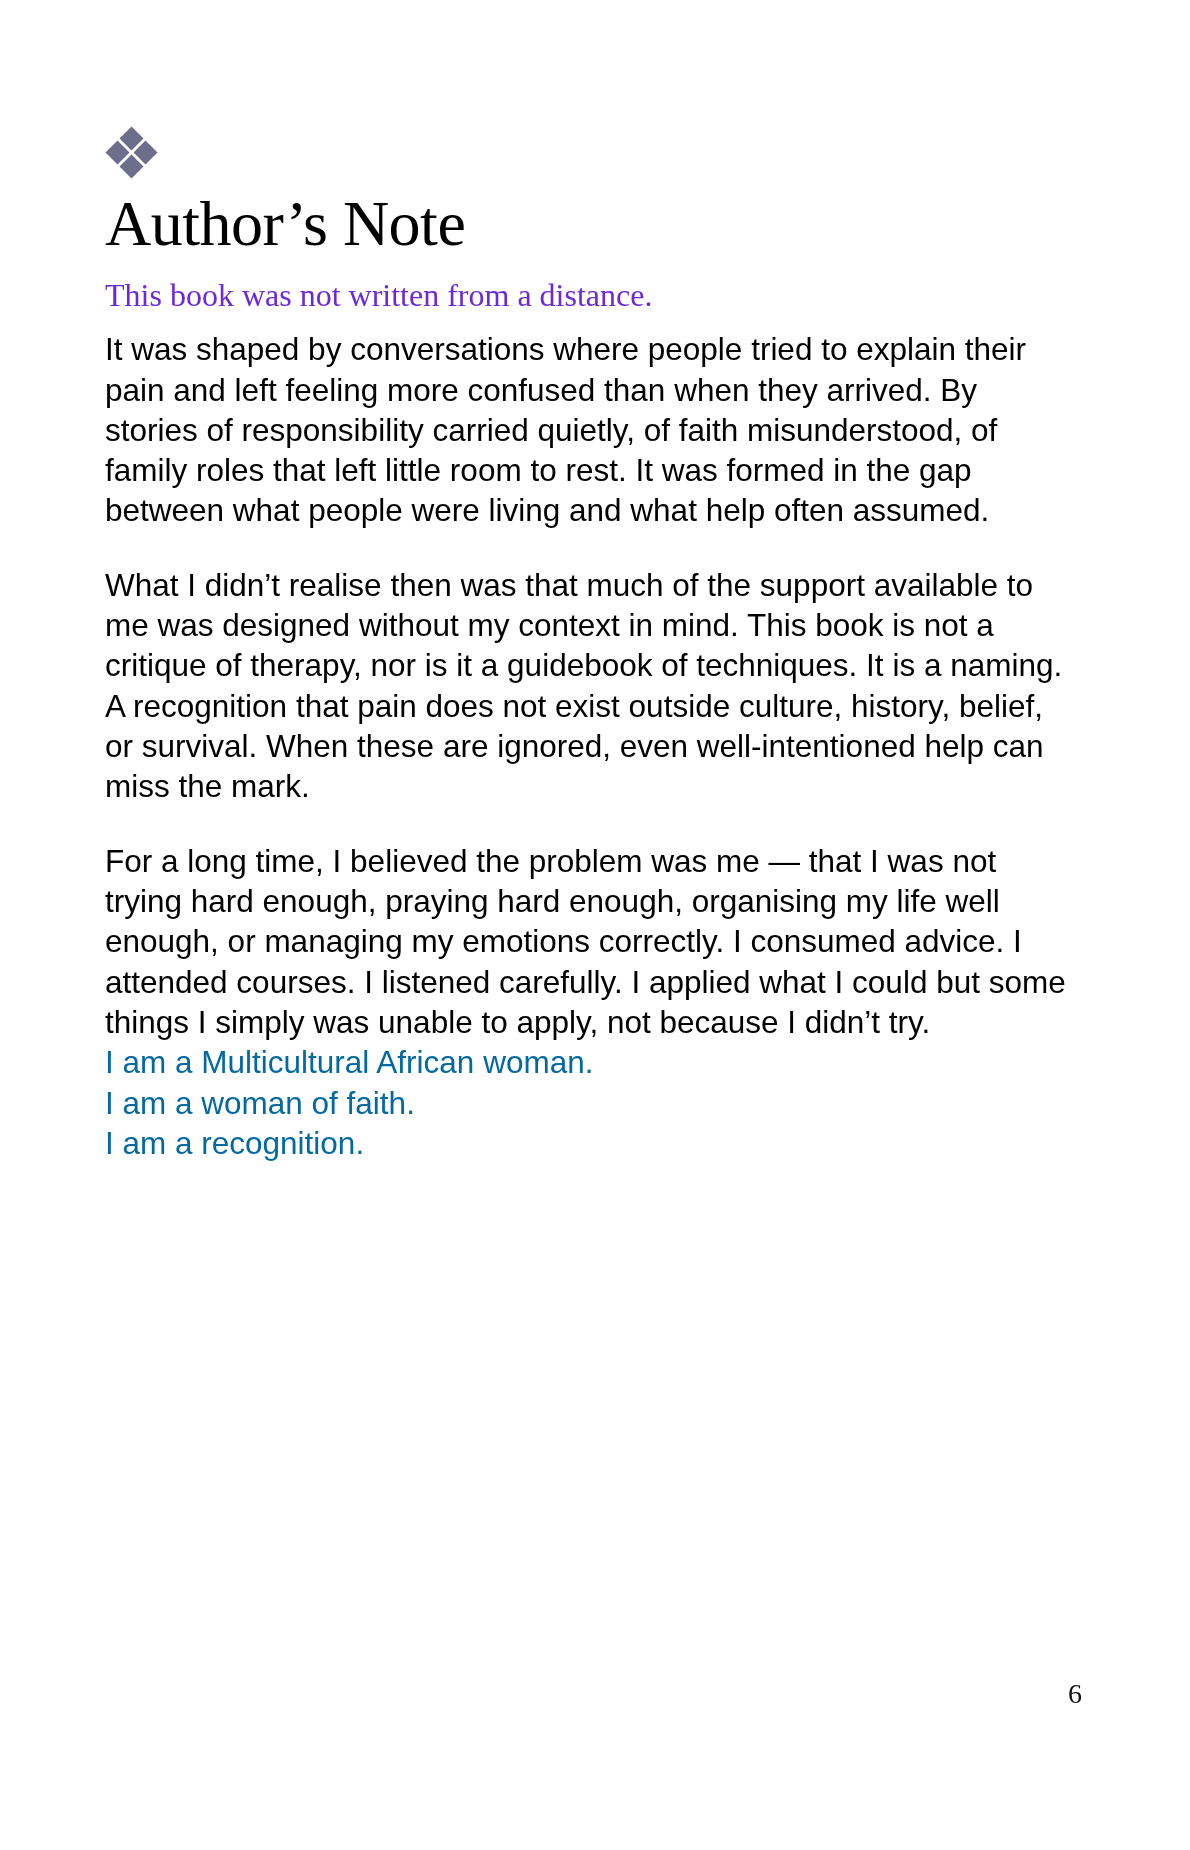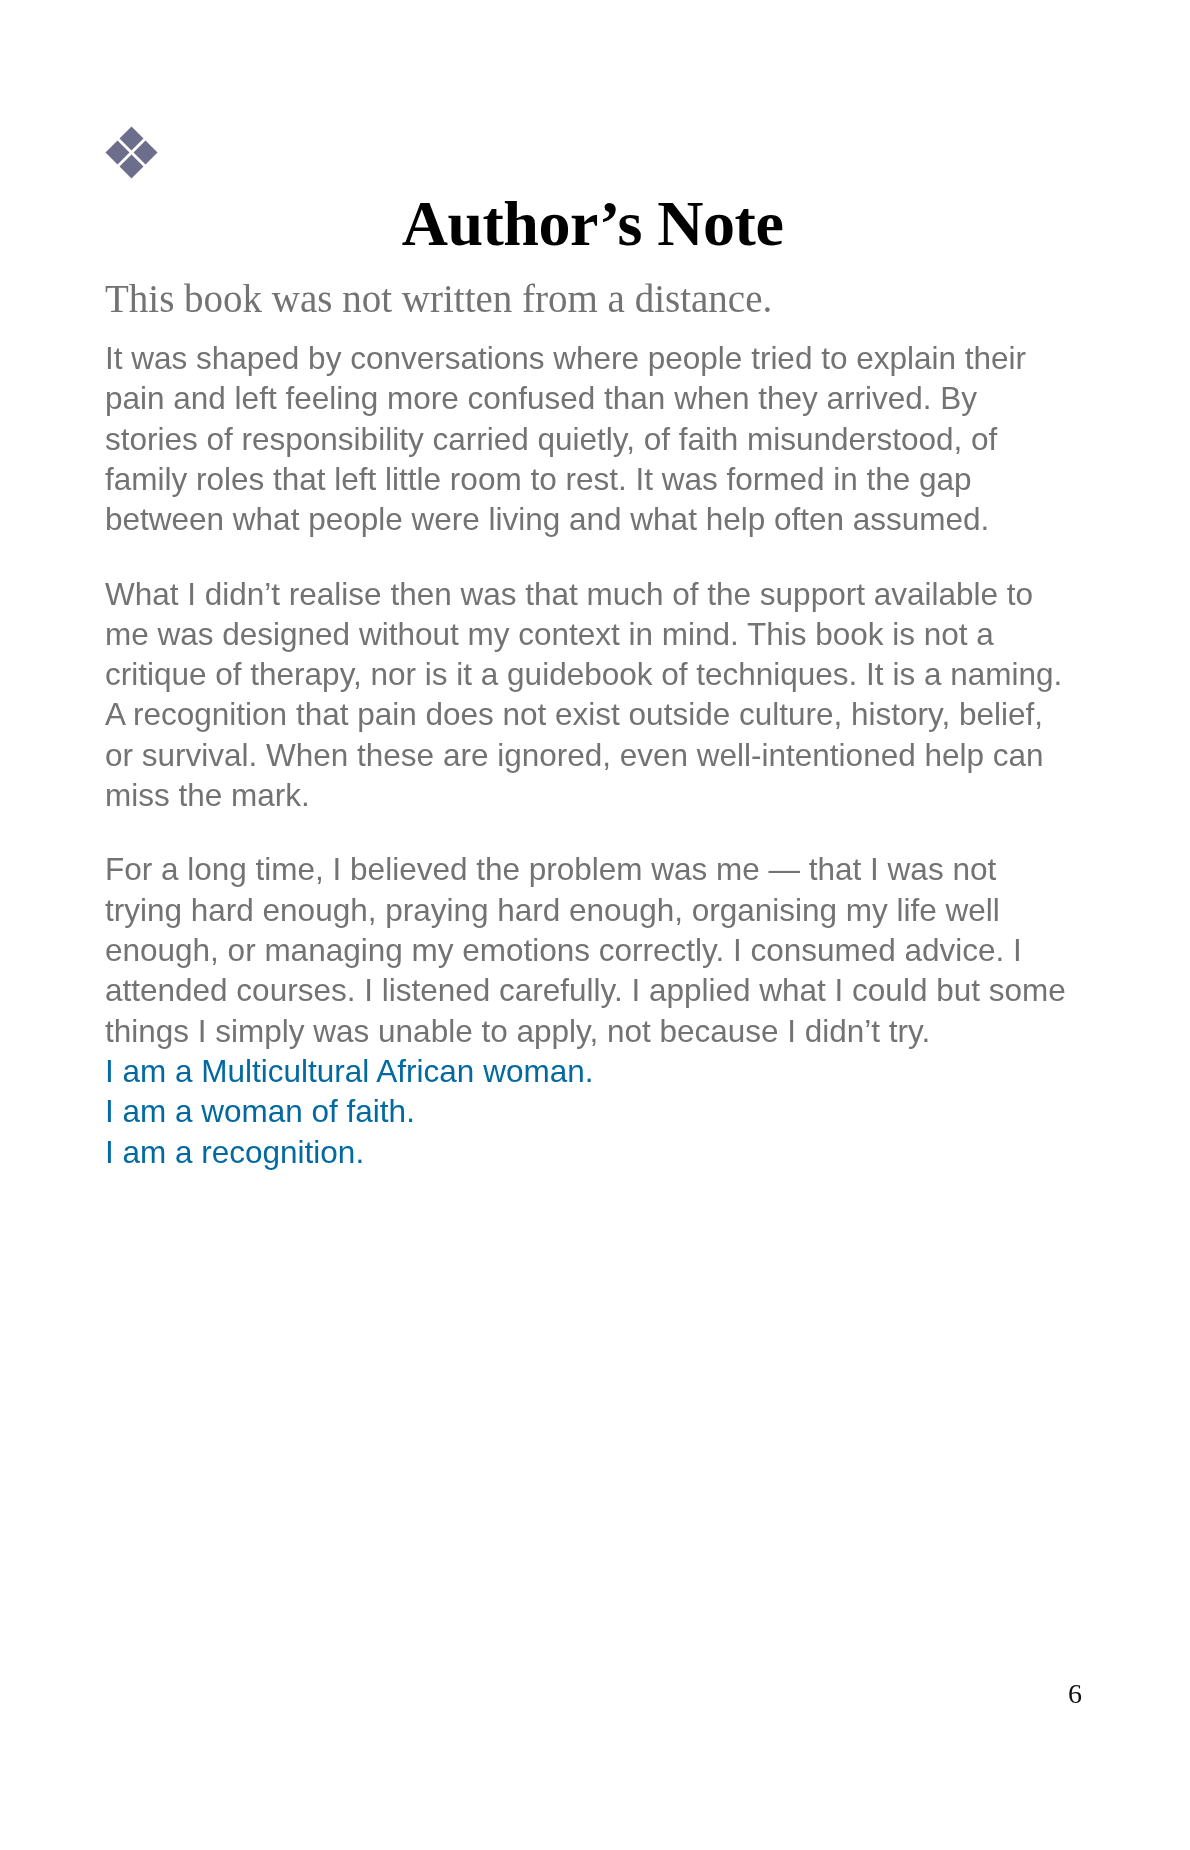--- a/index.html
+++ b/index.html
@@ -45,43 +45,42 @@
     transform: rotate(45deg);
     display: block;
   }
   .ornament i.top    { left: 18px; top: 0px; }
   .ornament i.left   { left: 4px;  top: 14px; }
   .ornament i.right  { left: 32px; top: 14px; }
   .ornament i.bottom { left: 18px; top: 28px; }
 
   h1.title {
     font-family: "Liberation Serif", serif;
-    font-weight: bold;
+    font-weight: normal;
     font-size: 64px;
     line-height: 1.05;
     letter-spacing: -0.5px;
     margin: 8px 0 18px 0;
     color: #000000;
-    text-align: center;
   }
 
   p.lead {
     font-family: "Liberation Serif", serif;
-    font-size: 39px;
+    font-size: 32px;
     line-height: 1.25;
     margin: 0 0 14px 0;
-    color: #737373;
+    color: #6d28d9;
   }
 
   p.body {
     font-family: "Liberation Sans", sans-serif;
     font-size: 31.5px;
     line-height: 1.28;
     margin: 8px 0 34px 0;
-    color: #737373;
+    color: #000000;
     max-width: 965px;
   }
   p.body:last-of-type { margin-bottom: 0; }
 
   .identity-block {
     font-family: "Liberation Sans", sans-serif;
     font-size: 31.5px;
     line-height: 1.28;
     color: #0369a1;
   }

